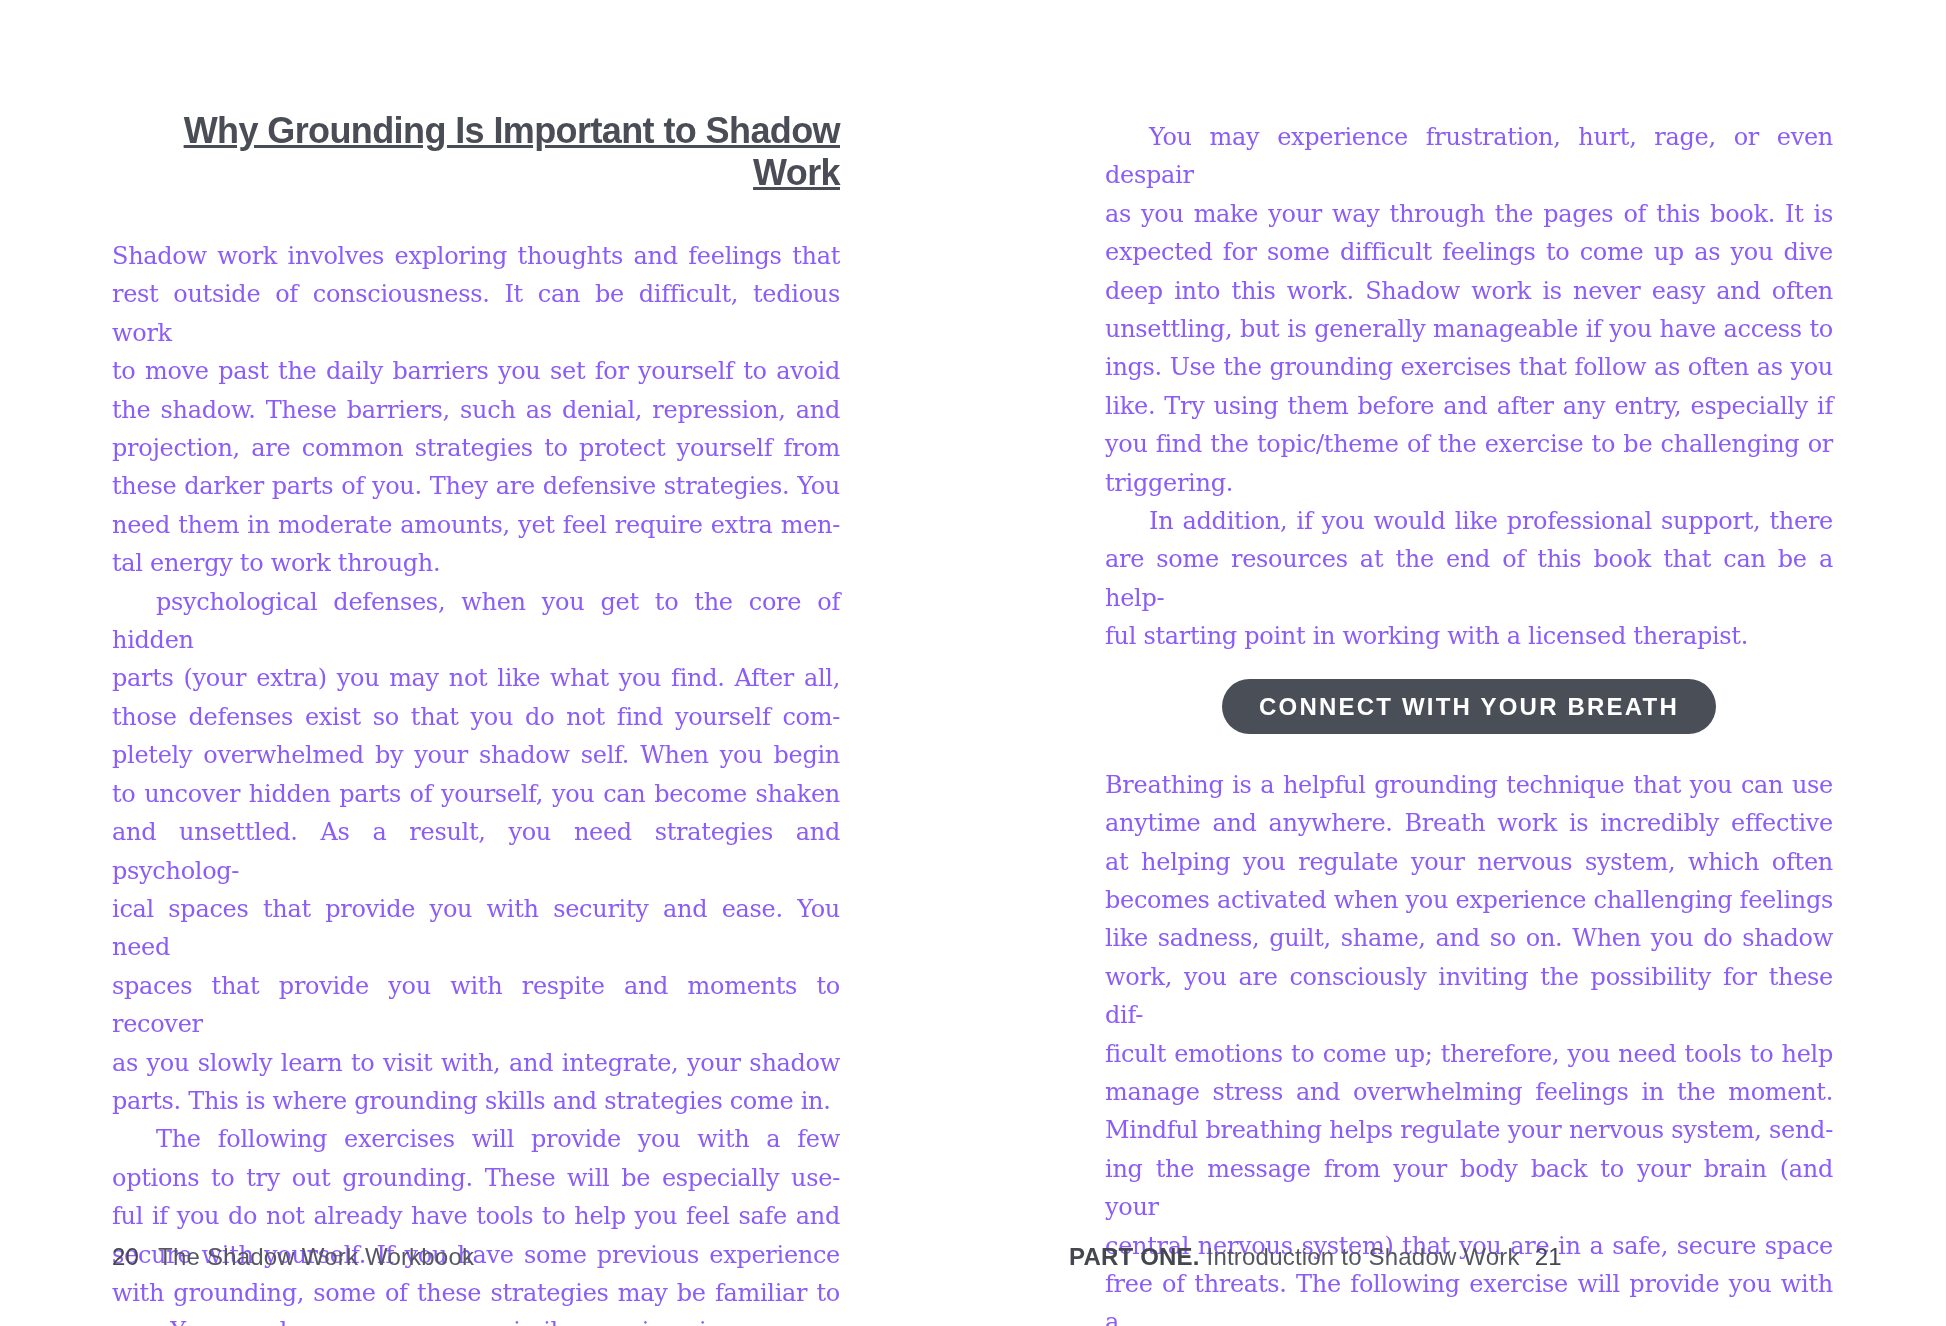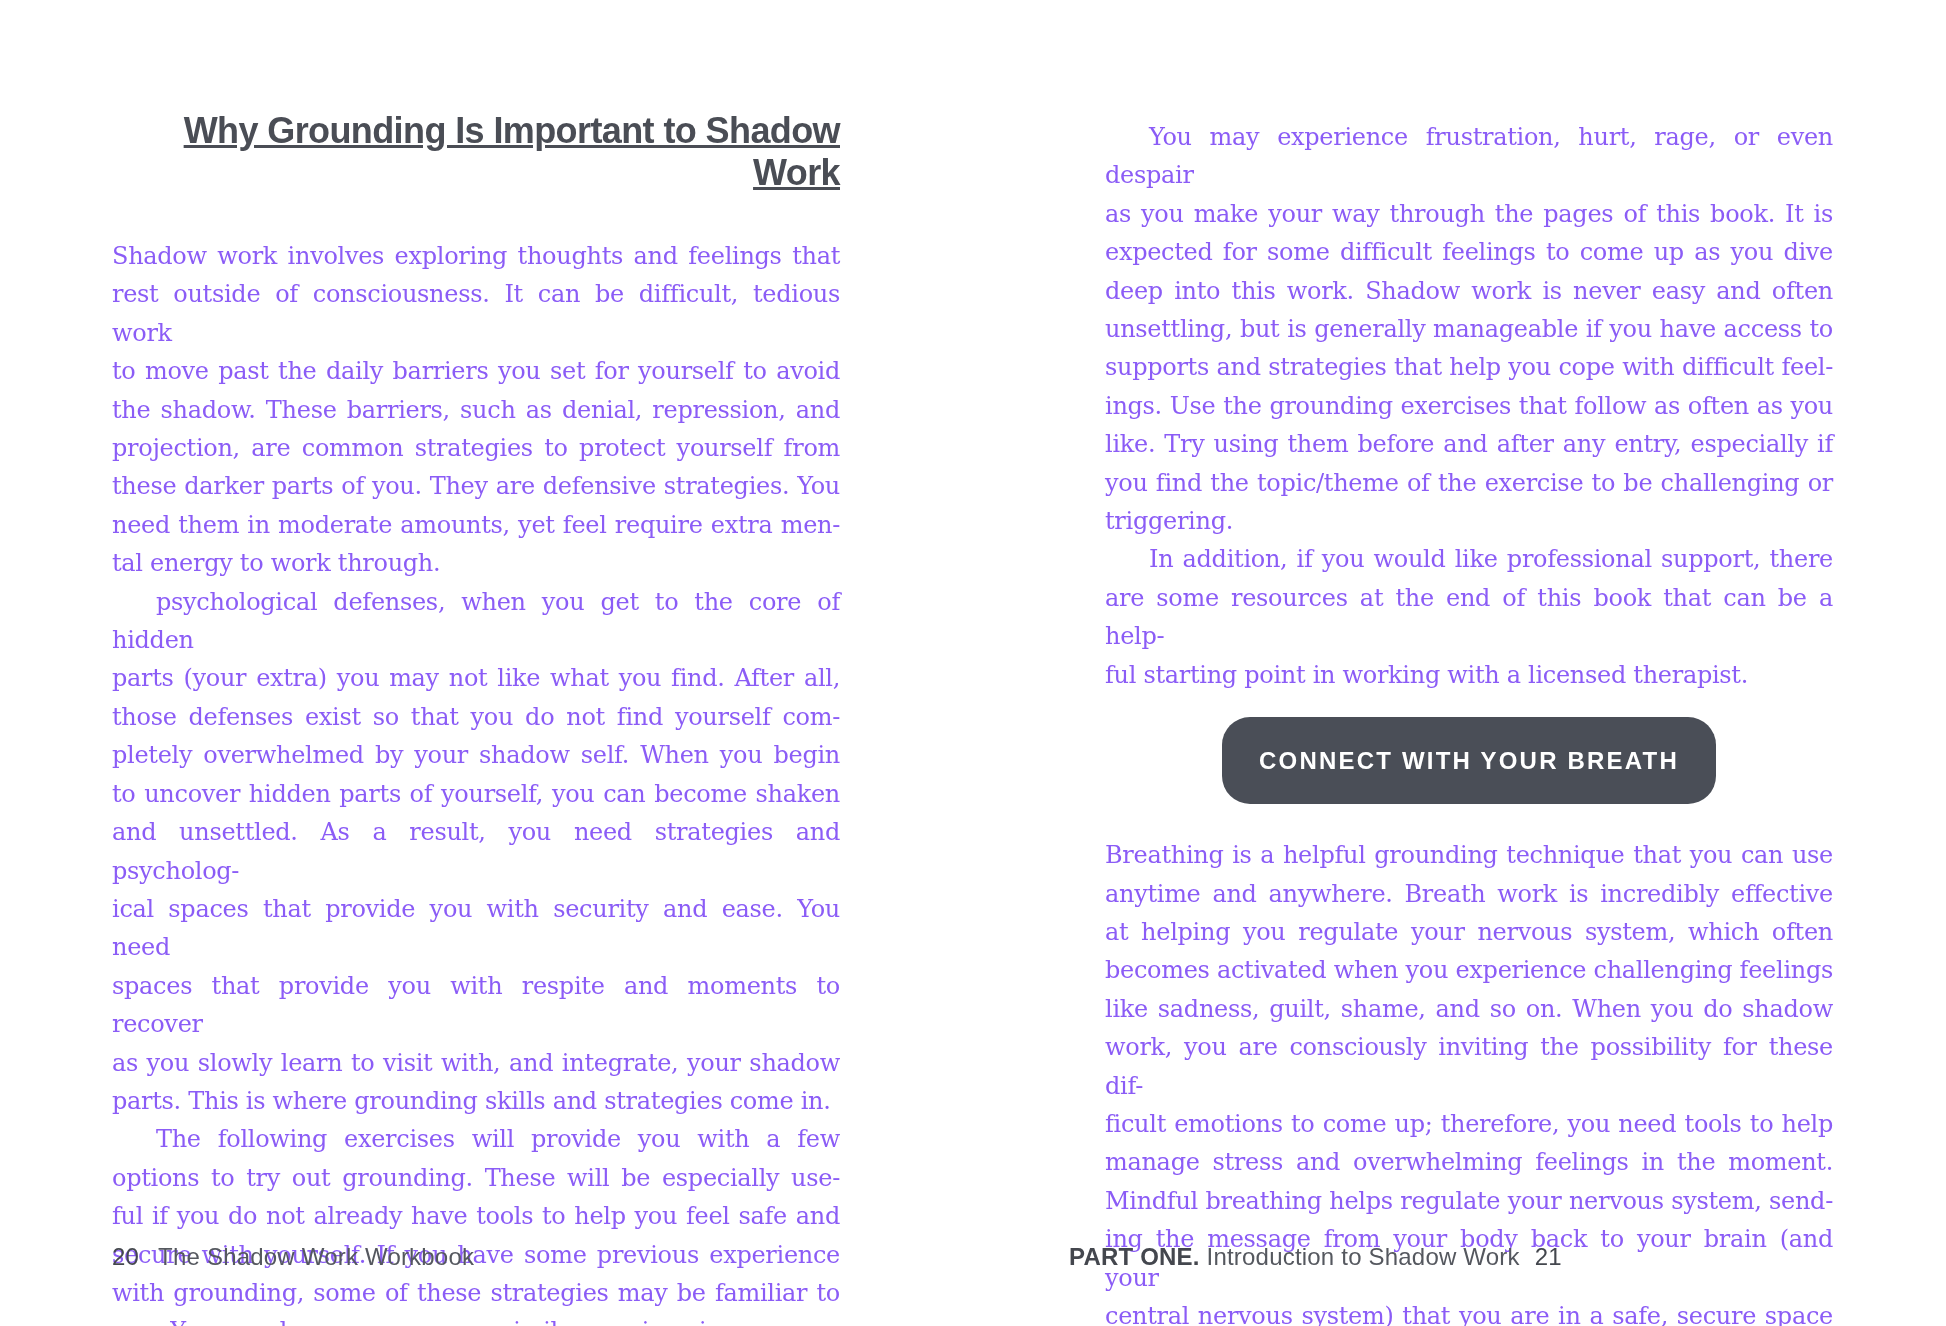--- a/index.html
+++ b/index.html
@@ -48,21 +48,21 @@
   .para.indent .line:first-child{text-indent:44px;}
 
   .badge-row{
     margin-top:23px;
     text-align:center;
   }
   .badge{
     display:inline-block;
     height:55px;
     line-height:55px;
-    padding:16px 37px;
+    padding:0 37px;
     border-radius:28px;
     background:#4a4e57;
     color:#ffffff;
     font-family:"Liberation Sans", sans-serif;
     font-weight:700;
     font-size:24px;
     letter-spacing:2.2px;
     white-space:nowrap;
   }
 
@@ -124,21 +124,20 @@
   </div>
 
   <div class="col col-right">
     <div class="paras paras-top">
         <div class="para indent">
           <div class="line">You may experience frustration, hurt, rage, or even despair</div>
           <div class="line">as you make your way through the pages of this book. It is</div>
           <div class="line">expected for some difficult feelings to come up as you dive</div>
           <div class="line">deep into this work. Shadow work is never easy and often</div>
           <div class="line">unsettling, but is generally manageable if you have access to</div>
-          <div class="line">supports and strategies that help you cope with difficult feel-</div>
           <div class="line">ings. Use the grounding exercises that follow as often as you</div>
           <div class="line">like. Try using them before and after any entry, especially if</div>
           <div class="line">you find the topic/theme of the exercise to be challenging or</div>
           <div class="line last">triggering.</div>
         </div>
         <div class="para indent">
           <div class="line">In addition, if you would like professional support, there</div>
           <div class="line">are some resources at the end of this book that can be a help-</div>
           <div class="line last">ful starting point in working with a licensed therapist.</div>
         </div>

